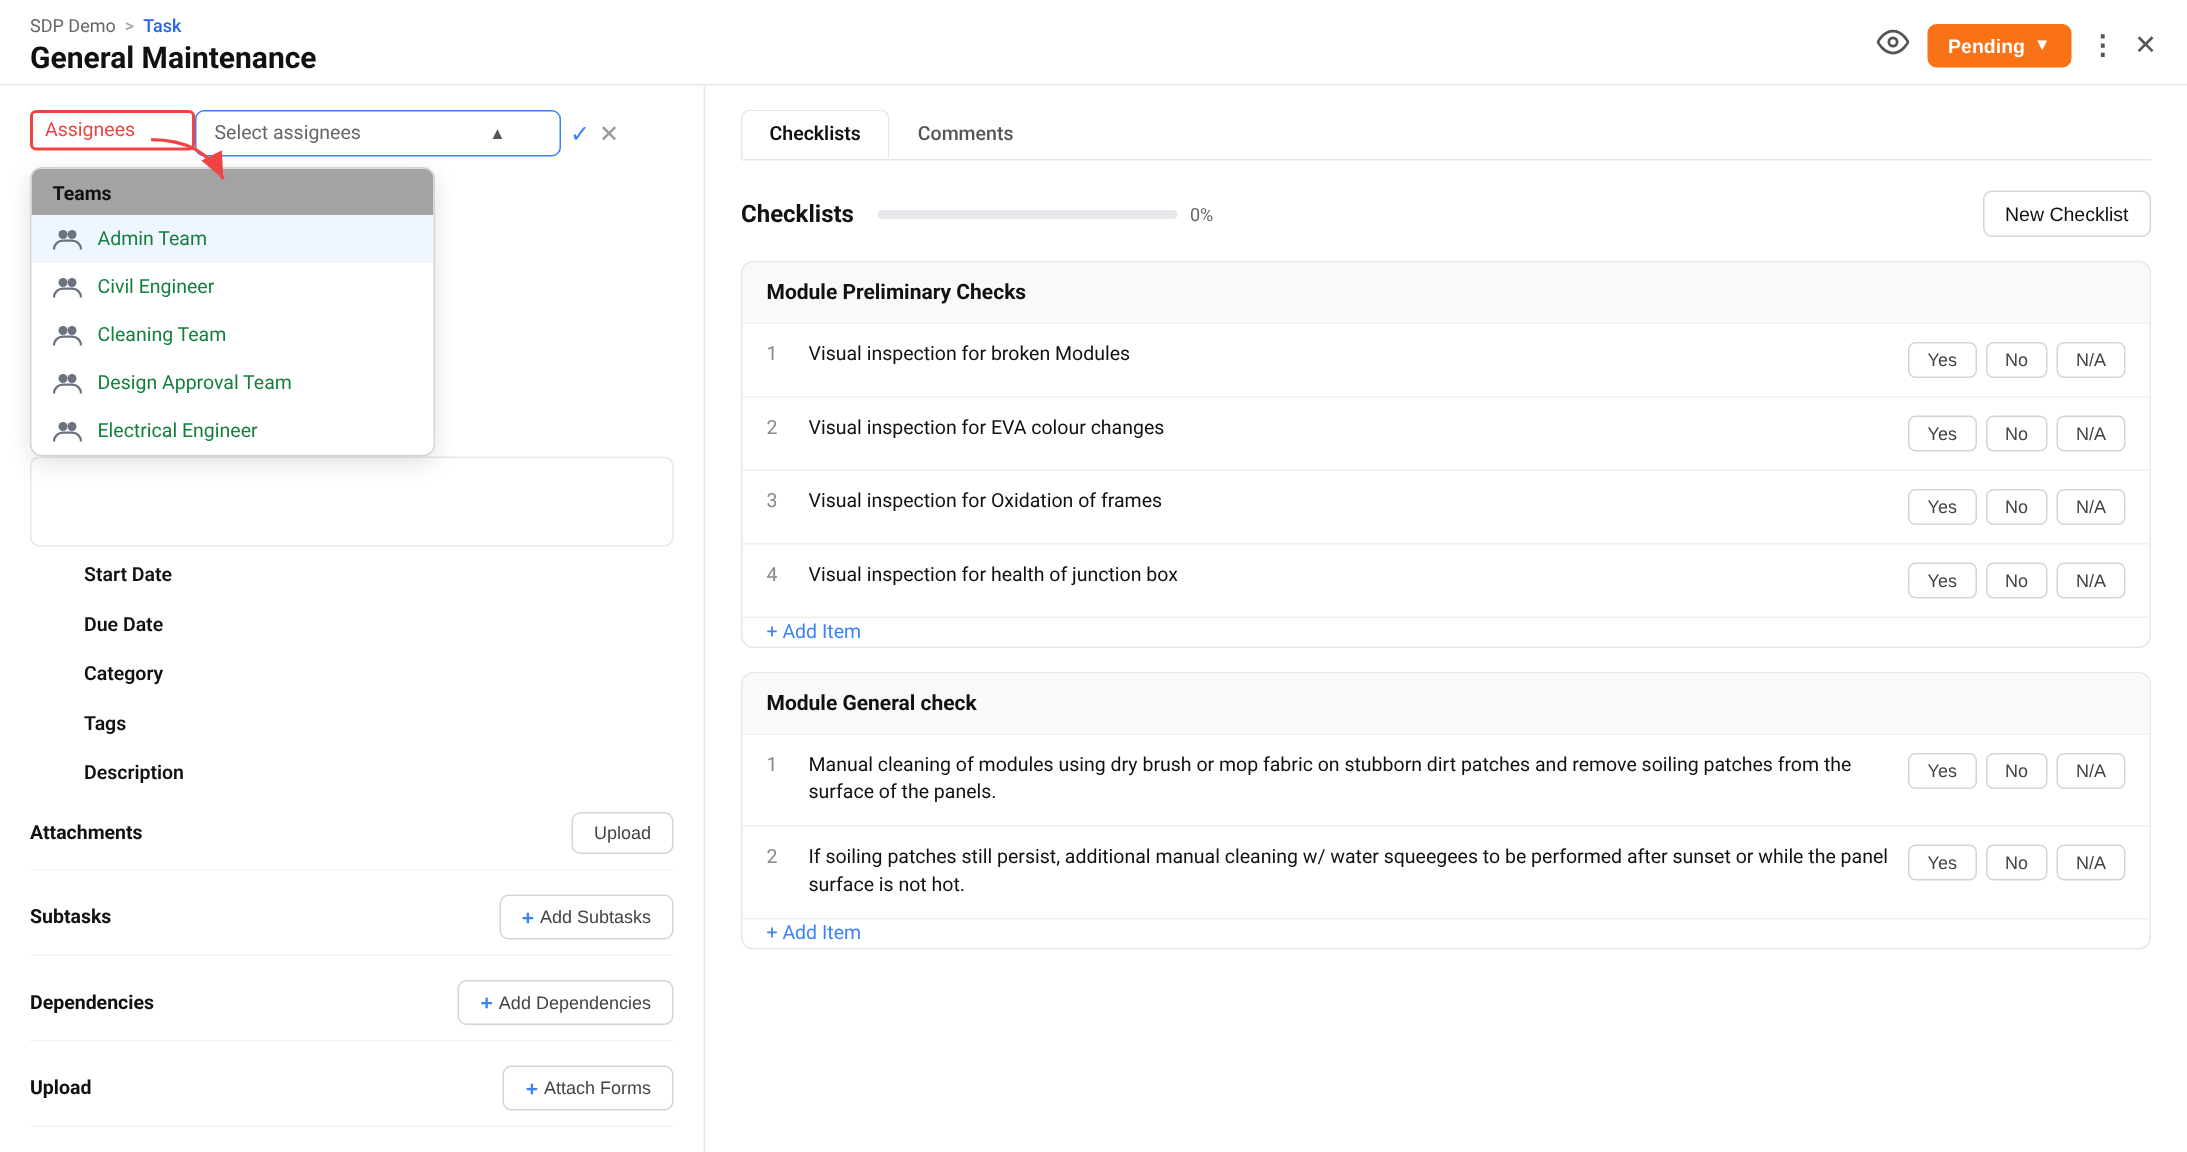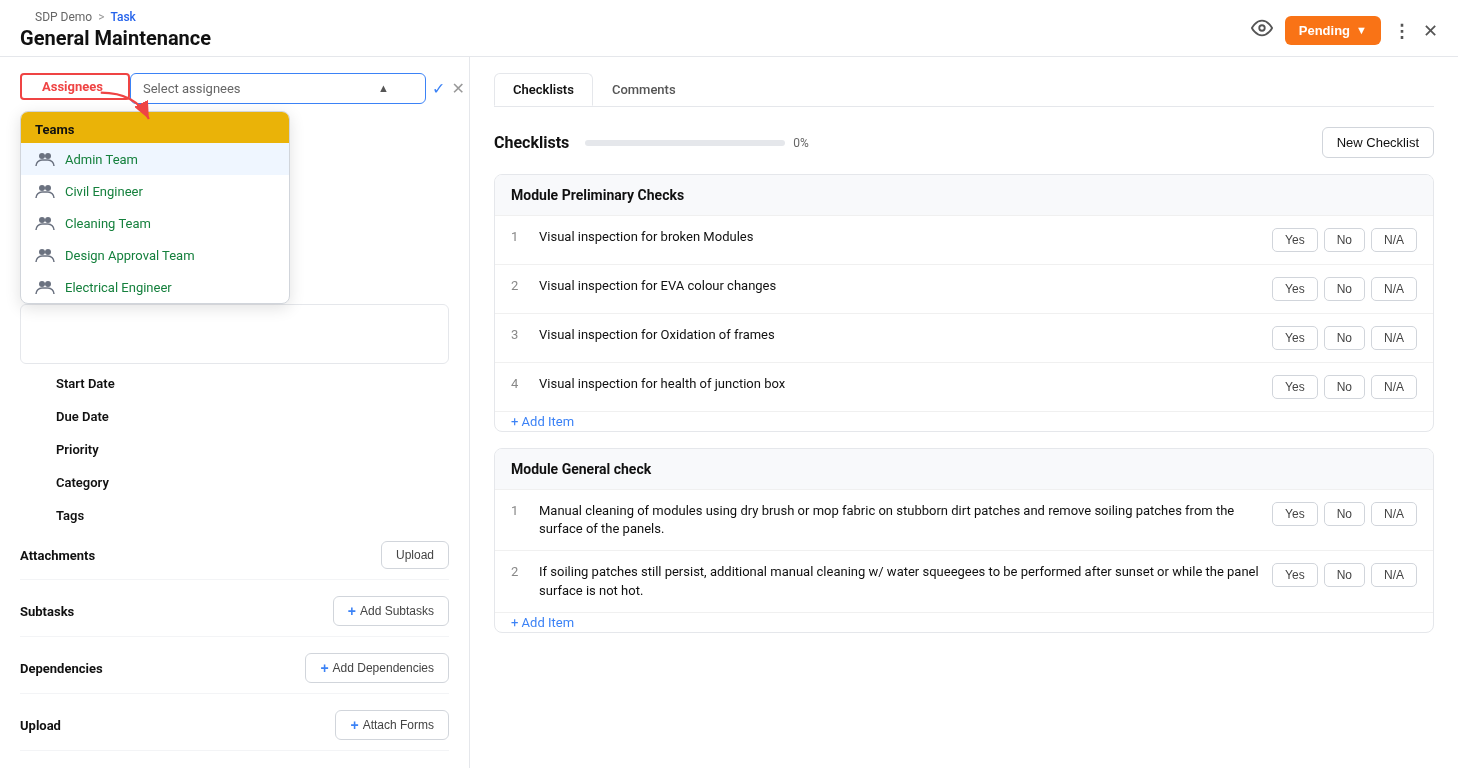--- a/index.html
+++ b/index.html
@@ -3,55 +3,55 @@
   <meta charset="utf-8">
   <style>
     * { box-sizing: border-box; margin: 0; padding: 0; }
     body { font-family: -apple-system, BlinkMacSystemFont, 'Segoe UI', Roboto, sans-serif; font-size: 13px; background: #fff; color: #333; height: 768px; width: 1458px; overflow: hidden; }
 
     .app-container { display: flex; flex-direction: column; height: 100%; }
 
     
     .header { display: flex; align-items: center; justify-content: space-between; padding: 10px 20px 6px 20px; border-bottom: 1px solid #e5e7eb; }
     .header-left { display: flex; flex-direction: column; }
-    .breadcrumb { display: flex; align-items: center; gap: 6px; font-size: 12px; color: #666; margin-bottom: 2px; margin-left: 15px; }
+    .breadcrumb { display: flex; align-items: center; gap: 6px; font-size: 12px; color: #666; margin-bottom: 2px; }
     .breadcrumb-link { color: #666; cursor: pointer; }
     .breadcrumb-sep { color: #999; }
     .breadcrumb-current { color: #2563eb; font-weight: 500; cursor: pointer; }
     .page-title { font-size: 20px; font-weight: 700; color: #111; }
     .header-right { display: flex; align-items: center; gap: 12px; }
     .eye-icon { font-size: 18px; color: #555; cursor: pointer; }
     .pending-btn { background: #f97316; color: #fff; border: none; border-radius: 6px; padding: 7px 14px; font-size: 13px; font-weight: 600; cursor: pointer; display: flex; align-items: center; gap: 6px; }
     .pending-chevron { font-size: 11px; }
     .more-icon { color: #555; font-size: 18px; cursor: pointer; font-weight: 700; }
     .close-icon { color: #555; font-size: 18px; cursor: pointer; }
 
     
     .main-layout { display: flex; flex: 1; overflow: hidden; }
 
     
     .left-panel { width: 470px; min-width: 470px; border-right: 1px solid #e5e7eb; padding: 16px 20px; overflow-y: auto; position: relative; }
 
     
     .field-row { display: flex; align-items: flex-start; margin-bottom: 20px; position: relative; }
     .field-label { font-size: 13px; font-weight: 600; color: #111; min-width: 110px; padding-top: 8px; }
-    .field-label.highlighted { border: 2px solid #ef4444; border-radius: 4px; padding: 4px 20px; color: #ef4444; font-weight: 700; }
+    .field-label.highlighted { border: 2px solid #ef4444; border-radius: 4px; padding: 4px 8px; color: #ef4444; font-weight: 400; }
     .field-content { flex: 1; }
 
     
     .select-wrapper { position: relative; display: flex; align-items: center; gap: 6px; }
-    .select-box { border: 1.5px solid #3b82f6; border-radius: 6px; padding: 7px 36px 7px 12px; font-size: 13px; color: #666; background: #fff; cursor: pointer; width: 296px; display: flex; align-items: center; justify-content: space-between; }
+    .select-box { border: 1.5px solid #3b82f6; border-radius: 6px; padding: 7px 36px 7px 12px; font-size: 13px; color: #666; background: #fff; cursor: pointer; width: 244px; display: flex; align-items: center; justify-content: space-between; }
     .select-chevron { color: #555; font-size: 11px; }
     .select-actions { display: flex; align-items: center; gap: 6px; }
     .check-icon { color: #3b82f6; font-size: 16px; cursor: pointer; }
     .x-icon { color: #999; font-size: 16px; cursor: pointer; }
 
     
     .dropdown-menu { position: absolute; top: 38px; left: 0; width: 270px; background: #fff; border: 1px solid #d1d5db; border-radius: 8px; box-shadow: 0 4px 16px rgba(0,0,0,0.12); z-index: 200; overflow: hidden; }
-    .dropdown-section-label { font-size: 13px; font-weight: 700; color: #111; padding: 10px 14px 6px 14px; background: #eab308; }
+    .dropdown-section-label { font-size: 13px; font-weight: 700; color: #111; padding: 10px 14px 6px 14px; background: #a3a3a3; }
     .dropdown-item { display: flex; align-items: center; gap: 10px; padding: 8px 14px; cursor: pointer; font-size: 13px; color: #15803d; }
     .dropdown-item.active { background: #eff6ff; }
     .team-icon { width: 20px; height: 16px; display: inline-flex; align-items: center; }
 
     
     .dropdown-scroll { max-height: 180px; overflow-y: auto; }
     .dropdown-scroll::-webkit-scrollbar { width: 4px; }
     .dropdown-scroll::-webkit-scrollbar-thumb { background: #d1d5db; border-radius: 4px; }
 
     
@@ -222,32 +222,32 @@
       </div>
 
       <div class="simple-field">
         <div class="simple-label">Start Date</div>
       </div>
 
       <div class="simple-field">
         <div class="simple-label">Due Date</div>
       </div>
 
-      <div class="simple-field">
-        <div class="simple-label">Priority</div>
-      </div>
 
       <div class="simple-field">
         <div class="simple-label">Category</div>
       </div>
 
       <div class="simple-field">
         <div class="simple-label">Tags</div>
       </div>
 
+      <div class="simple-field">
+        <div class="simple-label">Description</div>
+      </div>
 
       <div class="section-row">
         <span class="section-label">Attachments</span>
         <button class="action-btn">Upload</button>
       </div>
 
       <div class="section-row">
         <span class="section-label">Subtasks</span>
         <button class="action-btn">
           <span class="plus">+</span>

